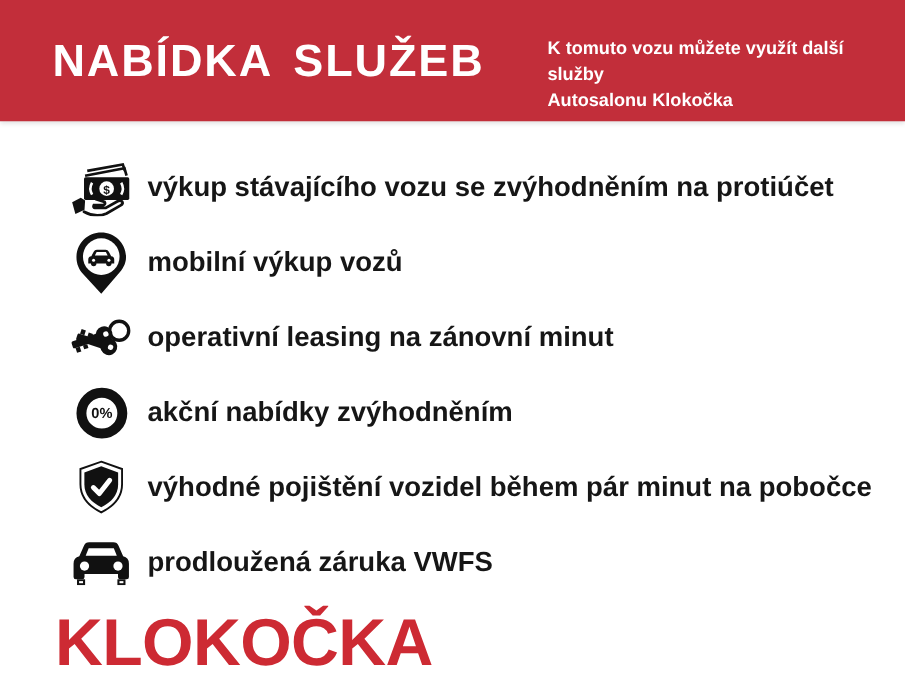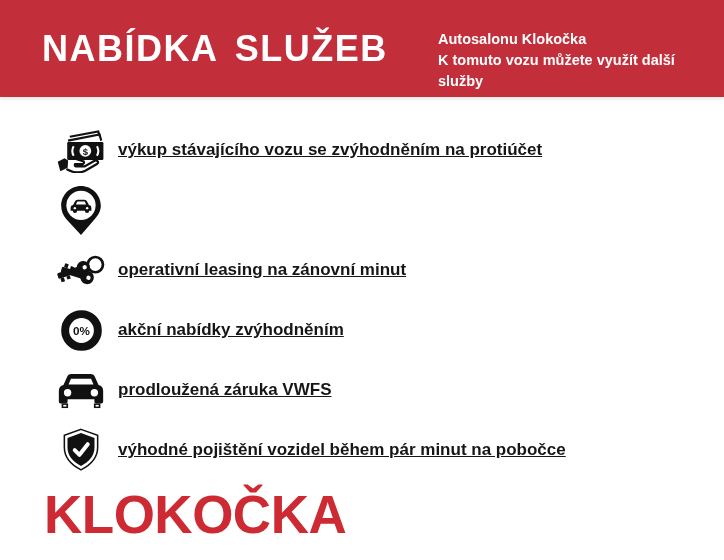--- a/index.html
+++ b/index.html
@@ -57,25 +57,24 @@
   }
   .service-icon {
     width: 52px;
     min-width: 52px;
     display: flex;
     align-items: center;
     justify-content: center;
     margin-right: 11px;
   }
   .service-label {
-    font-size: 17px;
+    font-size: 22px;
     font-weight: bold;
     color: #161616;
     white-space: nowrap;
-    text-decoration: underline;
   }
   .svg-icon-text {
     font-family: "Liberation Sans", sans-serif;
     font-weight: bold;
   }
   
   .logo {
     position: absolute;
     left: 44px; top: 494px;
     color: #CD2A33;
@@ -87,22 +86,22 @@
   }
 </style>
 </head>
 <body>
 
 <div class="page">
 
   <div class="banner">
     <div class="banner-title">NABÍDKA SLUŽEB</div>
     <div class="banner-subtitle">
+      <div>K tomuto vozu můžete využít další služby</div>
       <div>Autosalonu Klokočka</div>
-      <div>K tomuto vozu můžete využít další služby</div>
     </div>
   </div>
 
   <div class="services">
 
     <div class="service-row">
       <span class="service-icon">
         <svg width="50" height="45" viewBox="0 0 58 50">
           <path d="M16 9 L49 3 L51 9" fill="none" stroke="#111" stroke-width="2.5"></path>
           <path d="M14 13.5 L50.5 6.5 L52.5 13.5" fill="none" stroke="#111" stroke-width="2.5"></path>
@@ -122,20 +121,21 @@
       <span class="service-icon">
         <svg width="42" height="51" viewBox="0 0 44 54">
           <path d="M22 1 C10.4 1 1 10.4 1 22 c0 5.6 2.2 10.7 5.8 14.5 L22 53 36.2 36.5 C39.8 32.7 43 27.6 43 22 43 10.4 33.6 1 22 1 Z" fill="#111"></path>
           <circle cx="22" cy="21.5" r="15.5" fill="#fff"></circle>
           <path d="M11 24 q0 -2.6 2.6 -2.9 l2 -3.7 q0.8 -1.7 2.7 -1.7 h7.4 q1.9 0 2.7 1.7 l2 3.7 q2.6 0.3 2.6 2.9 v3.3 h-2.3 a2.3 2.3 0 0 1 -4.6 0 h-8.2 a2.3 2.3 0 0 1 -4.6 0 h-2.3 z" fill="#111"></path>
           <path d="M16.6 20.6 l1.5 -3 h7.8 l1.5 3 z" fill="#fff"></path>
           <circle cx="15.5" cy="24.5" r="1.3" fill="#fff"></circle>
           <circle cx="28.5" cy="24.5" r="1.3" fill="#fff"></circle>
         </svg>
       </span>
+      <span class="service-label">mobilní výkup vozů</span>
     </div>
 
     <div class="service-row">
       <span class="service-icon">
         <svg width="52" height="42" viewBox="0 0 58 46">
           <circle cx="45" cy="17" r="8.5" fill="none" stroke="#111" stroke-width="3"></circle>
           <g transform="rotate(-18 30 22)">
             <rect x="2" y="18" width="27" height="6.5" rx="1.5" fill="#111"></rect>
             <rect x="4" y="24.5" width="4" height="4.5" fill="#111"></rect>
             <rect x="11" y="24.5" width="4" height="3.5" fill="#111"></rect>
@@ -159,42 +159,42 @@
         <svg width="43" height="43" viewBox="0 0 46 46">
           <circle cx="23" cy="23" r="17.5" fill="none" stroke="#111" stroke-width="8.5"></circle>
           <text class="svg-icon-text" x="23" y="27.5" font-size="12.5" text-anchor="middle" fill="#111">0%</text>
         </svg>
       </span>
       <span class="service-label">akční nabídky zvýhodněním</span>
     </div>
 
     <div class="service-row">
       <span class="service-icon">
+        <svg width="40" height="45" viewBox="0 0 44 50">
+          <path d="M22 1.5 L40.5 8 v13.5 c0 11.5 -7.6 19.6 -18.5 25 C11.1 41.1 3.5 33 3.5 21.5 V8 Z" fill="none" stroke="#111" stroke-width="1.7"></path>
+          <path d="M22 5.5 L37 11 v10.8 c0 9.3 -6.2 15.8 -15 20.3 C13.2 37.6 7 31.1 7 21.8 V11 Z" fill="#111"></path>
+          <path d="M15 24.5 l5.3 5.3 L29.5 18" stroke="#fff" stroke-width="4.4" fill="none" stroke-linecap="round" stroke-linejoin="round"></path>
+        </svg>
+      </span>
+      <span class="service-label">výhodné pojištění vozidel během pár minut na pobočce</span>
+    </div>
+
+    <div class="service-row">
+      <span class="service-icon">
         <svg width="48" height="39" viewBox="0 0 52 42">
           <path d="M7 15 l4 -9 q1.2 -3 4.5 -3 h21 q3.3 0 4.5 3 l4 9 q5 1 5 6.5 v11.5 q0 2 -2 2 h-5.5 q-2 0 -2 -2 v-2.5 H11.5 V33 q0 2 -2 2 H4 q-2 0 -2 -2 V21.5 Q2 16 7 15 z" fill="#111"></path>
           <path d="M12.5 14.5 l2.6 -6.3 h21.8 l2.6 6.3 z" fill="#fff"></path>
           <circle cx="11.5" cy="23.5" r="4" fill="#fff"></circle>
           <circle cx="40.5" cy="23.5" r="4" fill="#fff"></circle>
           <rect x="5" y="35" width="7" height="5" fill="#111"></rect>
           <rect x="40" y="35" width="7" height="5" fill="#111"></rect>
           <rect x="6.8" y="36.6" width="3.4" height="1.8" fill="#fff"></rect>
           <rect x="41.8" y="36.6" width="3.4" height="1.8" fill="#fff"></rect>
         </svg>
       </span>
       <span class="service-label">prodloužená záruka VWFS</span>
     </div>
 
-    <div class="service-row">
-      <span class="service-icon">
-        <svg width="40" height="45" viewBox="0 0 44 50">
-          <path d="M22 1.5 L40.5 8 v13.5 c0 11.5 -7.6 19.6 -18.5 25 C11.1 41.1 3.5 33 3.5 21.5 V8 Z" fill="none" stroke="#111" stroke-width="1.7"></path>
-          <path d="M22 5.5 L37 11 v10.8 c0 9.3 -6.2 15.8 -15 20.3 C13.2 37.6 7 31.1 7 21.8 V11 Z" fill="#111"></path>
-          <path d="M15 24.5 l5.3 5.3 L29.5 18" stroke="#fff" stroke-width="4.4" fill="none" stroke-linecap="round" stroke-linejoin="round"></path>
-        </svg>
-      </span>
-      <span class="service-label">výhodné pojištění vozidel během pár minut na pobočce</span>
-    </div>
-
   </div>
 
   <div class="logo">KLOKOČKA</div>
 
 </div>
 
 </body></html>

